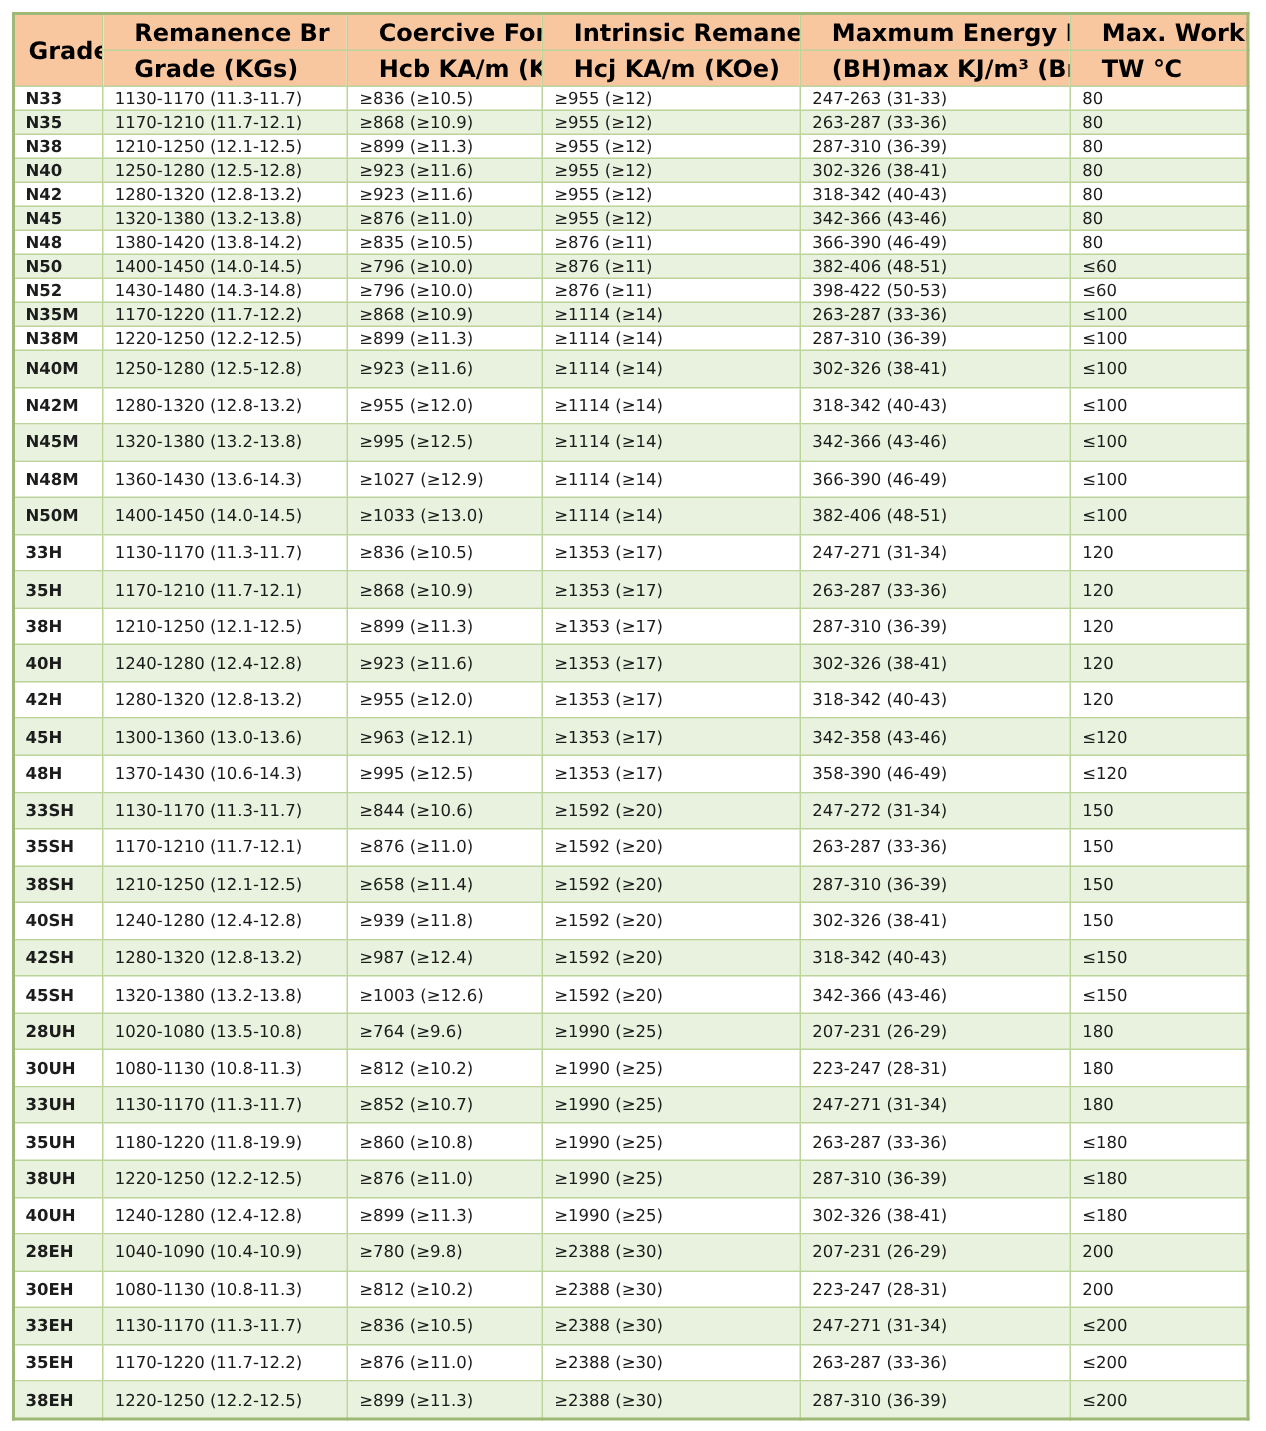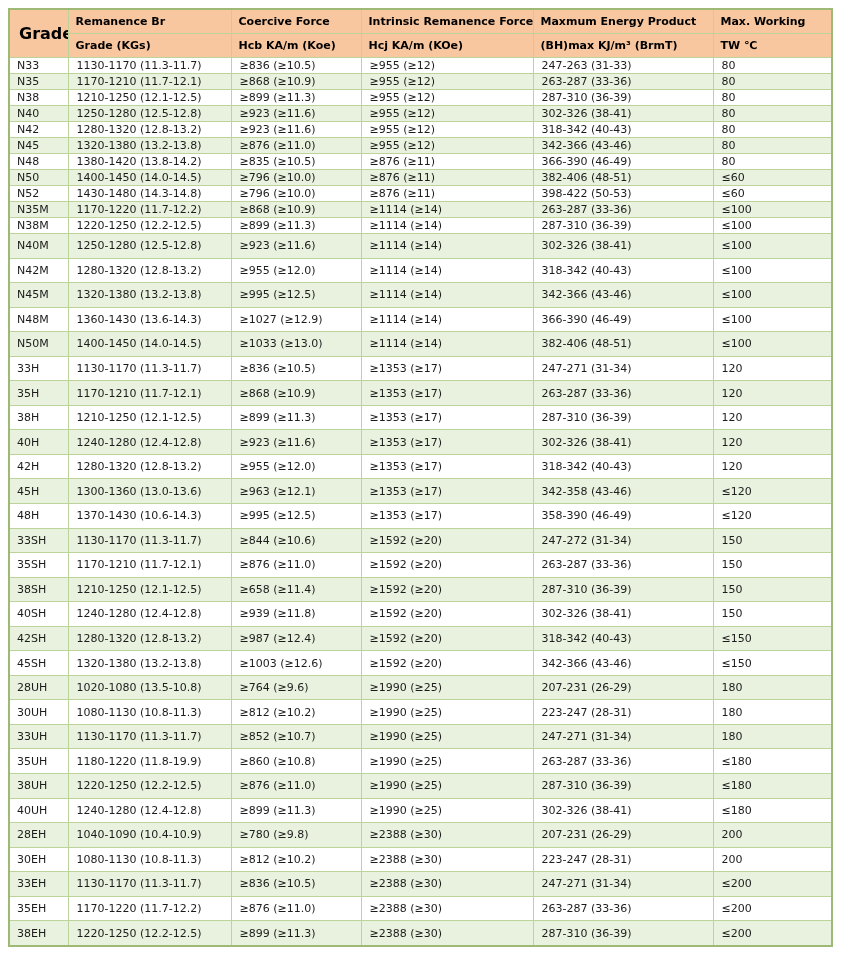--- a/index.html
+++ b/index.html
@@ -28,27 +28,27 @@
     padding:0 4px 0 8px;
     vertical-align:middle;
     text-align:left;
     overflow:hidden;
     white-space:nowrap;
   }
   thead th{
     background:var(--header-bg);
     color:var(--header-text);
     font-weight:bold;
-    font-size:11px;
+    font-size:16px;
     height:23px;
-    padding-left:7px;
+    padding-left:21px;
   }
   thead th.grade-h{font-size:16px;padding-left:9px;}
   tbody td{font-size:11px;background:#ffffff;}
-  tbody td.grade{font-weight:normal;font-size:11px;padding-left:7px;}
+  tbody td.grade{font-weight:bold;font-size:11px;padding-left:7px;}
   tbody tr:nth-child(even) td{background:var(--row-alt-bg);}
   tbody tr.compact td{height:14px;}
   tbody tr td{height:22px;}
 </style>
 </head>
 <body>
 
 <div class="page">
   <table class="spec">
     <colgroup>

